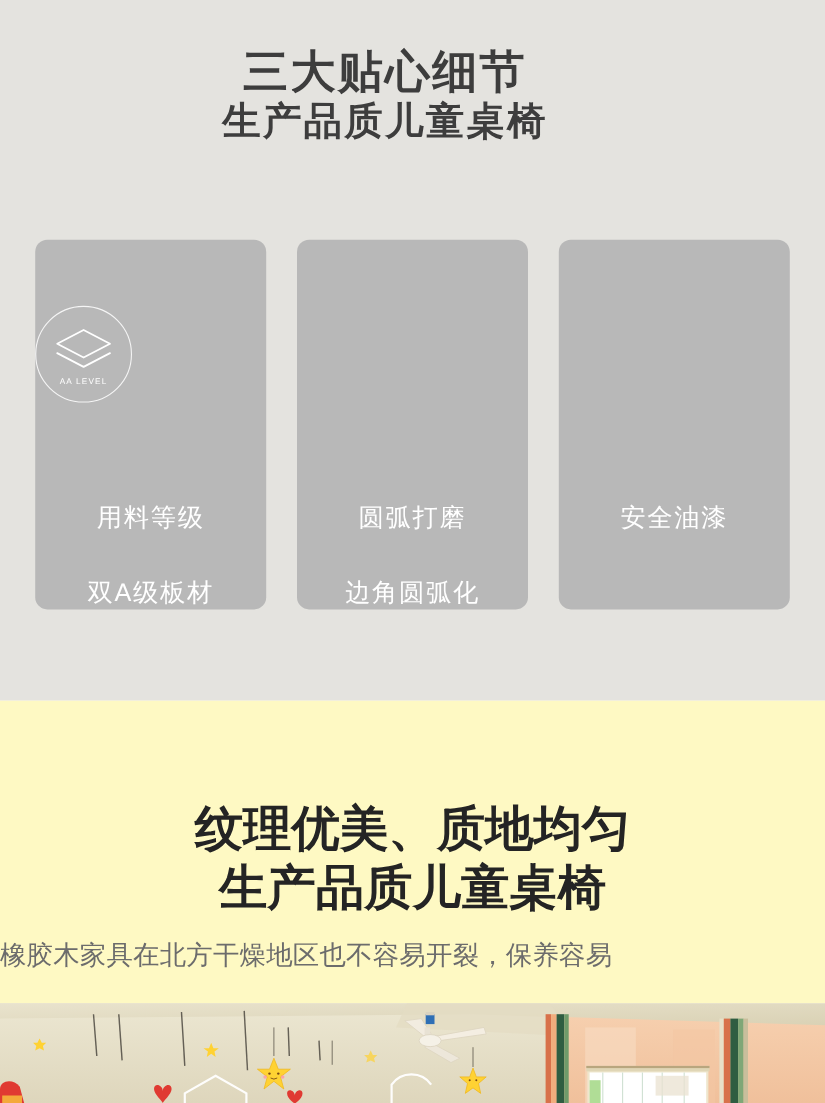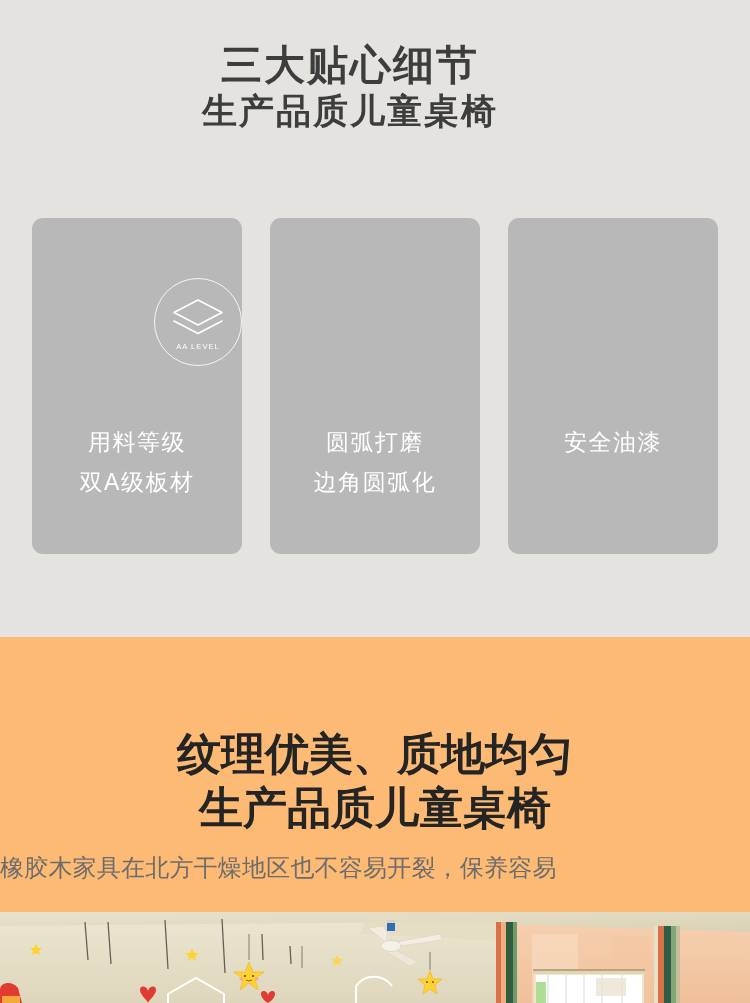--- a/index.html
+++ b/index.html
@@ -65,21 +65,21 @@
     border-radius: 11px;
     position: relative;
     box-sizing: border-box;
   }
   .card-icon-wrap {
     position: absolute;
     left: 0;
     top: 60px;
     width: 100%;
     display: flex;
-    justify-content: flex-end;
+    justify-content: flex-start;
   }
   .icon-circle {
     width: 86px;
     height: 86px;
     border-radius: 50%;
     border: 1.4px solid rgba(255,255,255,0.85);
     position: relative;
     display: flex;
     align-items: center;
     justify-content: center;
@@ -107,30 +107,31 @@
     width: 100%;
     text-align: center;
     color: #ffffff;
   }
   .card-text .ct-line {
     font-size: 23px;
     line-height: 1.72;
     letter-spacing: 1.5px;
     font-weight: 400;
     white-space: nowrap;
+    margin-top: 28px;
   }
 
   
   .texture-section {
     position: absolute;
     left: 0;
     top: 637px;
     width: 750px;
     height: 275px;
-    background: #fdba74;
+    background: #fef9c3;
   }
   .texture-heads {
     position: absolute;
     left: 0;
     top: 90px;
     width: 750px;
     text-align: center;
   }
   .texture-head-line {
     color: #242424;

